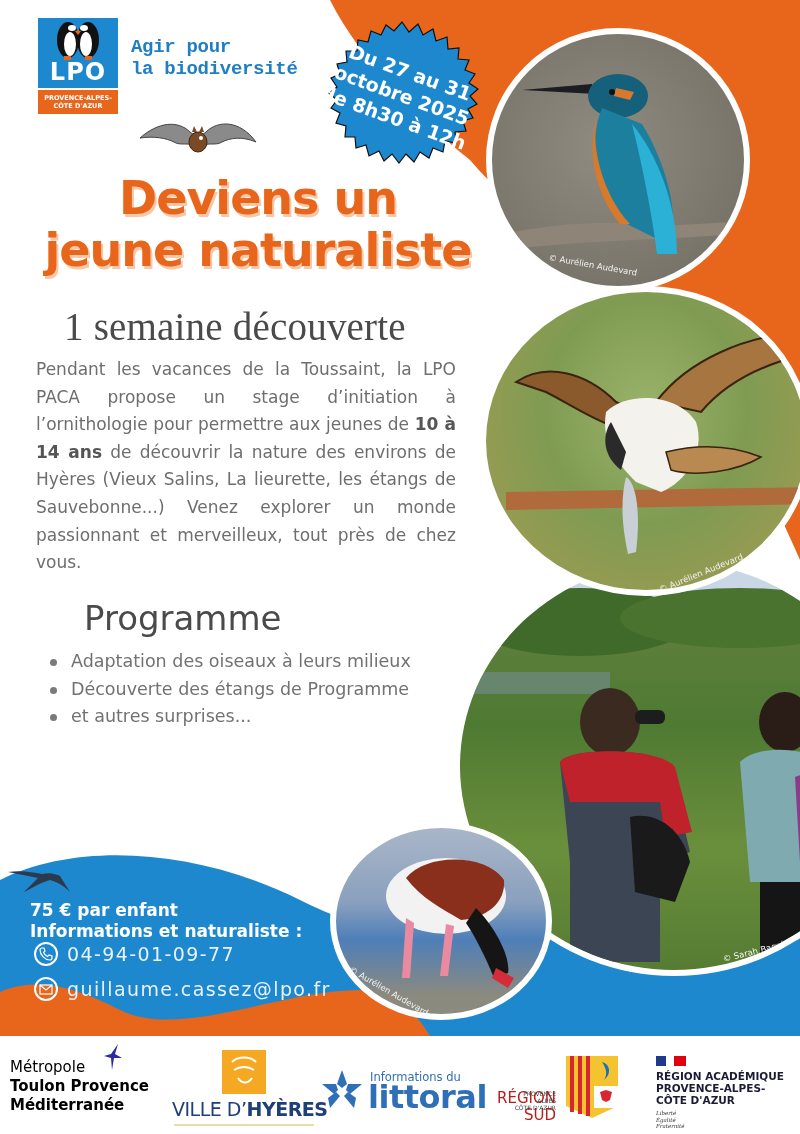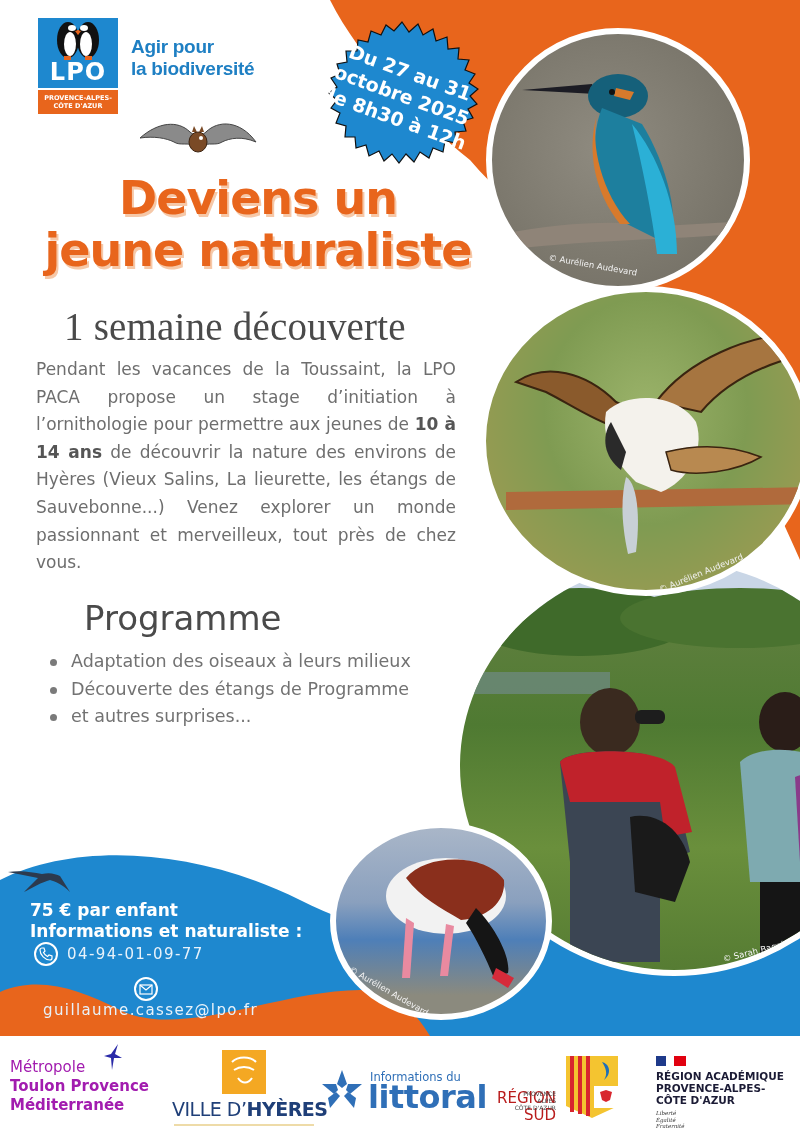--- a/index.html
+++ b/index.html
@@ -9,21 +9,21 @@
   .layer { position: absolute; left: 0; top: 0; width: 800px; height: 1134px; }
   .abs { position: absolute; }
 
   
   .lpo-logo { left: 38px; top: 18px; width: 80px; height: 77px; }
   .lpo-top { position: absolute; left: 0; top: 0; width: 80px; height: 70px; background: #1e88cf; }
   .lpo-text { position: absolute; left: 0; top: 40px; width: 80px; text-align: center; color: #fff;
               font-family: "DejaVu Sans", sans-serif; font-weight: bold; font-size: 24px; letter-spacing: 1px; }
   .lpo-bottom { position: absolute; left: 0; top: 72px; width: 80px; height: 24px; background: #e8651c;
                 color: #fff; font-size: 6.5px; font-weight: bold; text-align: center; line-height: 8px; padding-top: 4px; }
-  .tagline { left: 131px; top: 36px; color: #1e7fc3; font-family: Liberation Sans, sans-serif; font-weight: bold;
+  .tagline { left: 131px; top: 36px; color: #1e7fc3; font-family: Liberation Mono, monospace; font-weight: bold;
              font-size: 19px; line-height: 22px; letter-spacing: -0.3px; }
 
   
   .date-badge { left: 312px; top: 20px; width: 180px; height: 150px; }
   .date-text { position: absolute; left: 0; top: 0; width: 180px; height: 150px;
                display: flex; flex-direction: column; align-items: center; justify-content: center;
                transform: rotate(20deg); color: #fff; font-weight: bold; font-size: 19px; line-height: 24px; }
 
   
   .main-title { left: 28px; top: 172px; width: 460px; text-align: center; color: #e8651c;
@@ -43,25 +43,25 @@
 
   
   .photo { position: absolute; border-radius: 50%; border: 6px solid #fff; overflow: hidden; }
   .photo .credit { position: absolute; color: #f3f3f3; font-size: 8.5px; white-space: nowrap; }
 
   .contact { left: 30px; top: 900px; color: #fff; }
   .price { font-weight: bold; font-size: 17px; line-height: 21px; }
   .info { font-weight: bold; font-size: 17px; line-height: 21px; }
   .contact-row { position: absolute; left: 4px; display: flex; align-items: center; }
   .circle-icon { width: 24px; height: 24px; border: 2px solid #fff; border-radius: 50%; display: flex; align-items: center; justify-content: center; }
-  .contact-val { margin-left: 9px; font-size: 15px; letter-spacing: 1.4px; color: #e8f2fa; }
+  .contact-val { margin-left: 9px; font-size: 19px; letter-spacing: 1.4px; color: #e8f2fa; }
 
   
   .footer { left: 0; top: 1036px; width: 800px; height: 98px; background: #fff; }
-  .metro { left: 10px; top: 1058px; font-size: 15px; line-height: 19px; color: #a21caf; }
+  .metro { left: 10px; top: 1058px; font-size: 15px; line-height: 19px; color: #000000; }
   .hyeres { left: 172px; top: 1050px; width: 144px; }
   .hyeres-mark { position: absolute; left: 50px; top: 0; width: 44px; height: 44px; background: #f4a823; }
   .hyeres-text { position: absolute; left: 0; top: 48px; width: 144px; text-align: center; font-size: 19px; color: #1f3f78; letter-spacing: -0.5px; white-space: nowrap; }
   .hyeres-line { position: absolute; left: 2px; top: 74px; width: 140px; height: 2px; background: #eedba8; }
   .littoral { left: 320px; top: 1064px; width: 170px; }
   .littoral-small { position: absolute; left: 50px; top: 6px; font-size: 11.5px; color: #2f6fb7; white-space: nowrap; }
   .littoral-big { position: absolute; left: 48px; top: 14px; font-size: 32px; color: #2f6fb7; font-weight: bold; letter-spacing: -0.5px; }
   .region-sud { left: 490px; top: 1054px; width: 140px; }
   .region-sud-t { position: absolute; left: 0; top: 0; width: 66px; text-align: right; font-weight: normal; font-size: 15px; line-height: 17px; color: #b91c1c; margin-top: 36px; }
   .region-sud-s { position: absolute; left: 0; top: 36px; width: 66px; text-align: right; font-size: 6px; line-height: 7px; color: #444; }
@@ -211,21 +211,21 @@
   <div class="info">Informations et naturaliste :</div>
 </div>
 <div class="contact-row" style="left:34px; top:942px;">
   <span class="circle-icon">
     <svg width="14" height="14" viewBox="0 0 14 14">
         <path d="M3 1 L5 1 L6 4 L4.5 5.5 C5.5 7.5 6.5 8.5 8.5 9.5 L10 8 L13 9 L13 11 C13 12 12 13 11 13 C6 13 1 8 1 3 C1 2 2 1 3 1 Z" fill="none" stroke="#fff" stroke-width="1.2"></path>
       </svg>
   </span>
   <span class="contact-val">04-94-01-09-77</span>
 </div>
-<div class="contact-row" style="left:34px; top:977px;flex-direction:column;">
+<div class="contact-row" style="left:34px; top:977px;">
   <span class="circle-icon">
     <svg width="14" height="11" viewBox="0 0 14 11">
         <rect x="1" y="1" width="12" height="9" fill="none" stroke="#fff" stroke-width="1.2"></rect>
         <path d="M1 1 L7 6 L13 1" fill="none" stroke="#fff" stroke-width="1.2"></path>
       </svg>
   </span>
   <span class="contact-val">guillaume.cassez@lpo.fr</span>
 </div>
 
 <div class="abs footer"></div>

